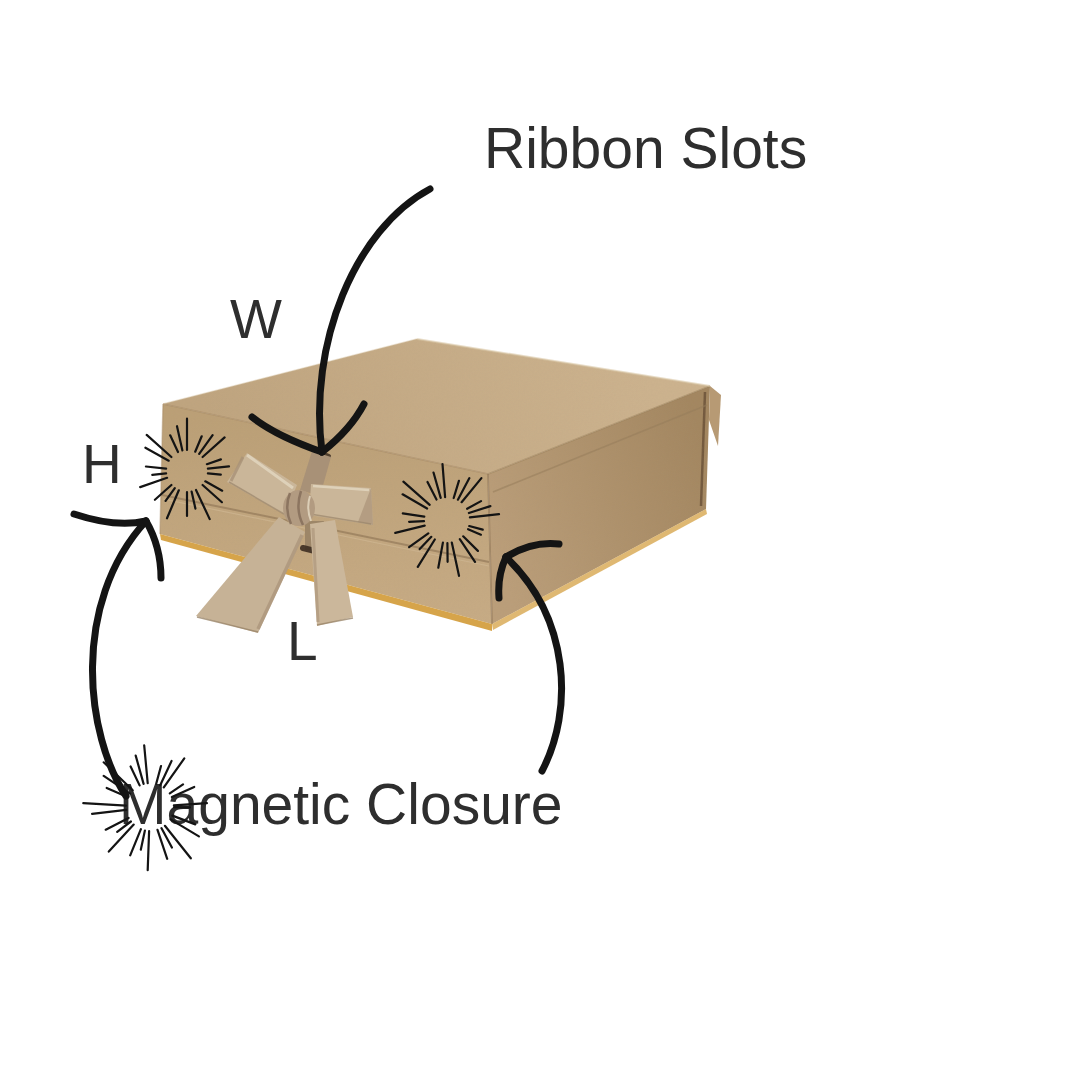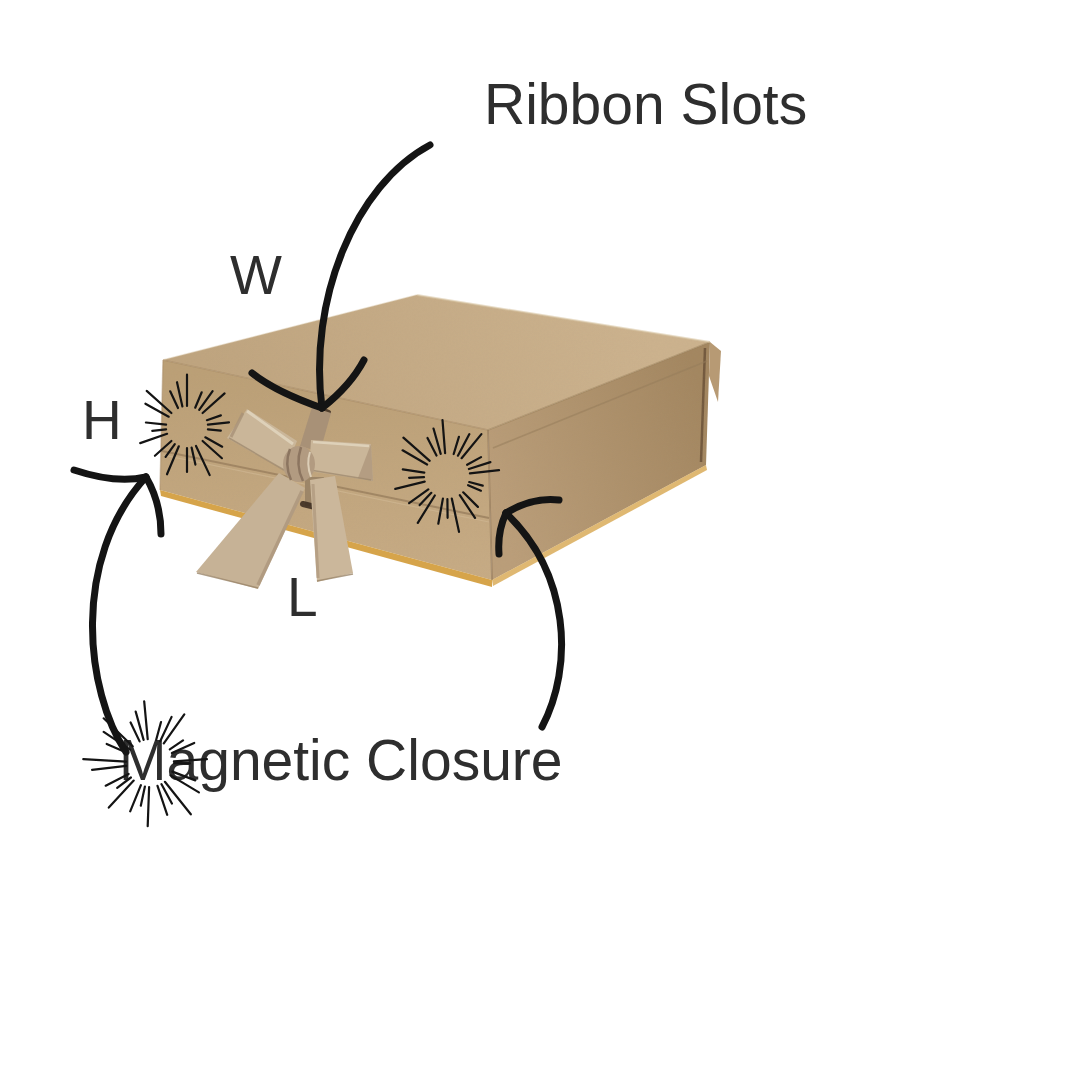--- a/index.html
+++ b/index.html
@@ -1,21 +1,21 @@
 <!DOCTYPE html>
 <html><head>
 <meta charset="utf-8">
 <style>
   html,body{margin:0;padding:0;}
   body{
     width:1080px;height:1080px;position:relative;overflow:hidden;
     background:#ffffff;
     font-family:"Liberation Sans", sans-serif;
   }
-  .stage{position:absolute;inset:0;}
+  .stage{position:absolute;inset:0;margin-top:44px;}
   .lbl{
     position:absolute;line-height:1;white-space:nowrap;
     color:#2e2e2e;font-weight:400;z-index:1;
     letter-spacing:0px;
   }
   #lbl-ribbon  {left:484px;top:76px; font-size:57px;}
   #lbl-w       {left:230px;top:248px;font-size:55px;}
   #lbl-h       {left:82px; top:393px;font-size:55px;}
   #lbl-l       {left:287px;top:570px;font-size:55px;}
   #lbl-magnetic{left:119px;top:732px;font-size:57px;}

